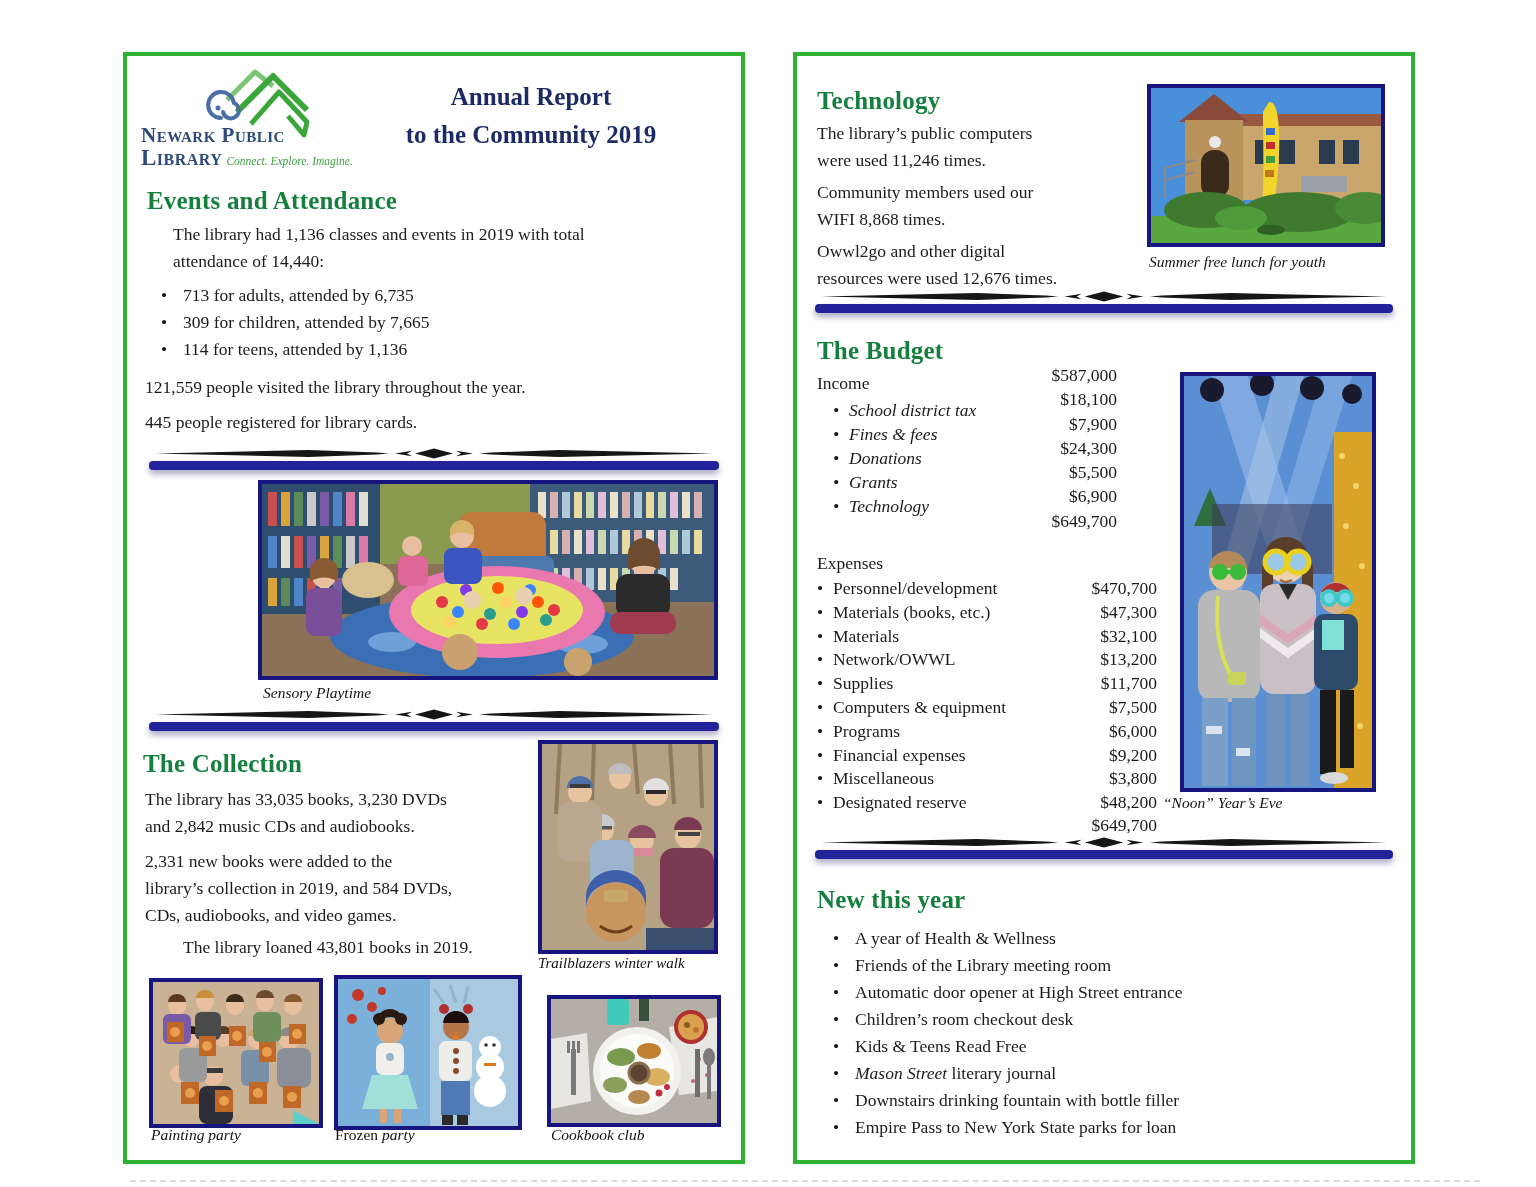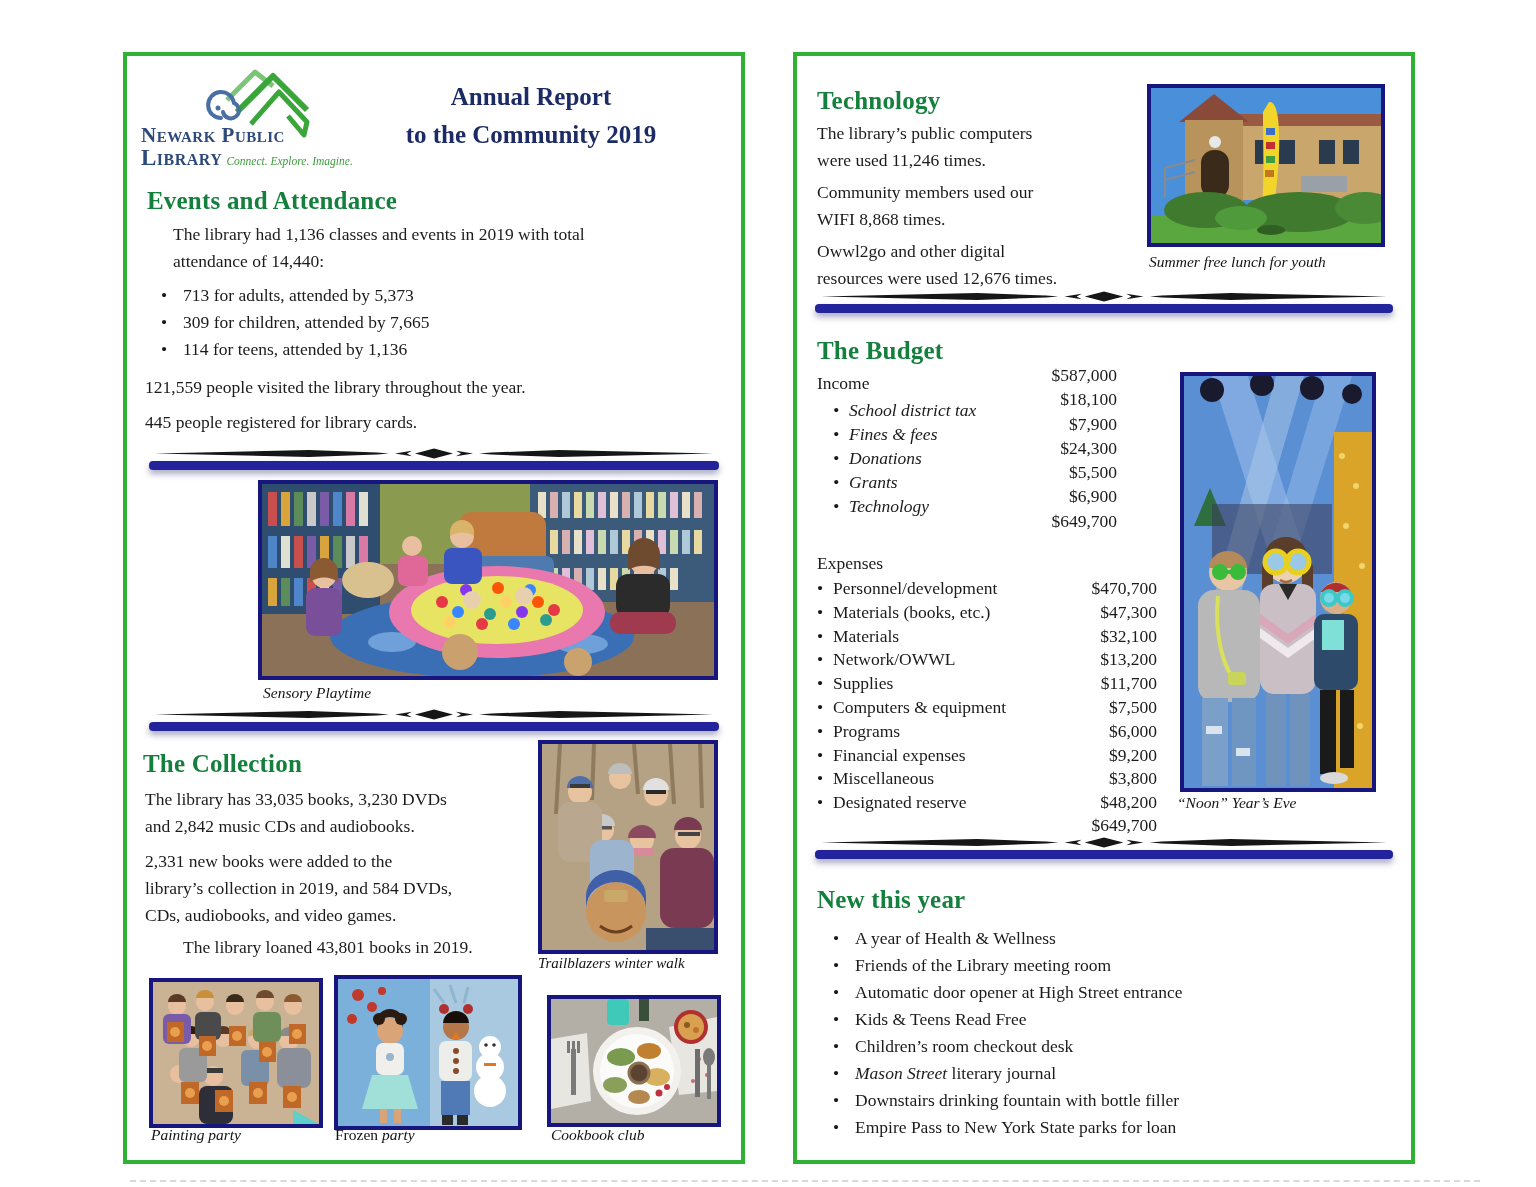--- a/index.html
+++ b/index.html
@@ -62,21 +62,21 @@
     </div>
 
     <div class="abs h" style="left:20px;top:131px;">Events and Attendance</div>
     <div class="abs bodytext" style="left:18px;top:165px;width:575px;margin-left:28px;">
       <div>The library had 1,136 classes and events in 2019 with total</div>
       <div>attendance of 14,440:</div>
     </div>
     <div class="abs" style="left:34px;top:226px;width:560px;">
       <div class="brow">
           <span class="b"></span>
-          <span>713 for adults, attended by 5,373</span>
+          <span>713 for adults, attended by 6,735</span>
         </div>
       <div class="brow">
           <span class="b"></span>
           <span>309 for children, attended by 7,665</span>
         </div>
       <div class="brow">
           <span class="b"></span>
           <span>114 for teens, attended by 1,136</span>
         </div>
     </div>
@@ -613,21 +613,21 @@
         <circle cx="145" cy="222" r="7" fill="#7ad9e8" stroke="#3ec8c8" stroke-width="4"></circle>
         <circle cx="161" cy="222" r="7" fill="#7ad9e8" stroke="#3ec8c8" stroke-width="4"></circle>
         <rect x="154" y="238" width="8" height="26" fill="#3a3a5a" transform="rotate(18 158 251)"></rect>
         <rect x="130" y="238" width="44" height="76" rx="10" fill="#2e4a6b"></rect>
         <rect x="138" y="244" width="22" height="30" fill="#7fe0d8"></rect>
         <rect x="136" y="314" width="16" height="84" fill="#1a1a1a"></rect>
         <rect x="156" y="314" width="14" height="78" fill="#1a1a1a"></rect>
         <ellipse cx="150" cy="402" rx="14" ry="6" fill="#d9d9d9"></ellipse>
       </svg>
     </div>
-    <div class="abs caption" style="left:380px;top:738px;">“Noon” Year’s Eve</div>
+    <div class="abs caption" style="left:366px;top:738px;">“Noon” Year’s Eve</div>
 
     <div class="divider" style="left:18px;top:780px;width:578px;">
       <svg class="orn" viewBox="0 0 570 13" preserveAspectRatio="none">
         <path fill="#161616" d="M6,6.5 L160,3 L228,5.5 L240,6.5 L228,7.5 L160,10 Z
           M246,6.5 L263,3.8 L258,6.5 L263,9.2 Z
           M285,1.5 L304,6.5 L285,11.5 L266,6.5 Z
           M324,6.5 L307,3.8 L312,6.5 L307,9.2 Z
           M564,6.5 L410,3 L342,5.5 L330,6.5 L342,7.5 L410,10 Z"></path>
       </svg>
       <div class="bar"></div>
@@ -642,25 +642,25 @@
       <div class="brow">
           <span class="b"></span>
           <span>Friends of the Library meeting room</span>
         </div>
       <div class="brow">
           <span class="b"></span>
           <span>Automatic door opener at High Street entrance</span>
         </div>
       <div class="brow">
           <span class="b"></span>
+          <span>Children’s room checkout desk</span>
+        </div>
+      <div class="brow">
+          <span class="b"></span>
           <span>Kids &amp; Teens Read Free</span>
-        </div>
-      <div class="brow">
-          <span class="b"></span>
-          <span>Children’s room checkout desk</span>
         </div>
       <div class="brow">
           <span class="b"></span>
           <span><em>Mason Street</em><span> literary journal</span></span>
         </div>
       <div class="brow">
           <span class="b"></span>
           <span>Downstairs drinking fountain with bottle filler</span>
         </div>
       <div class="brow">

